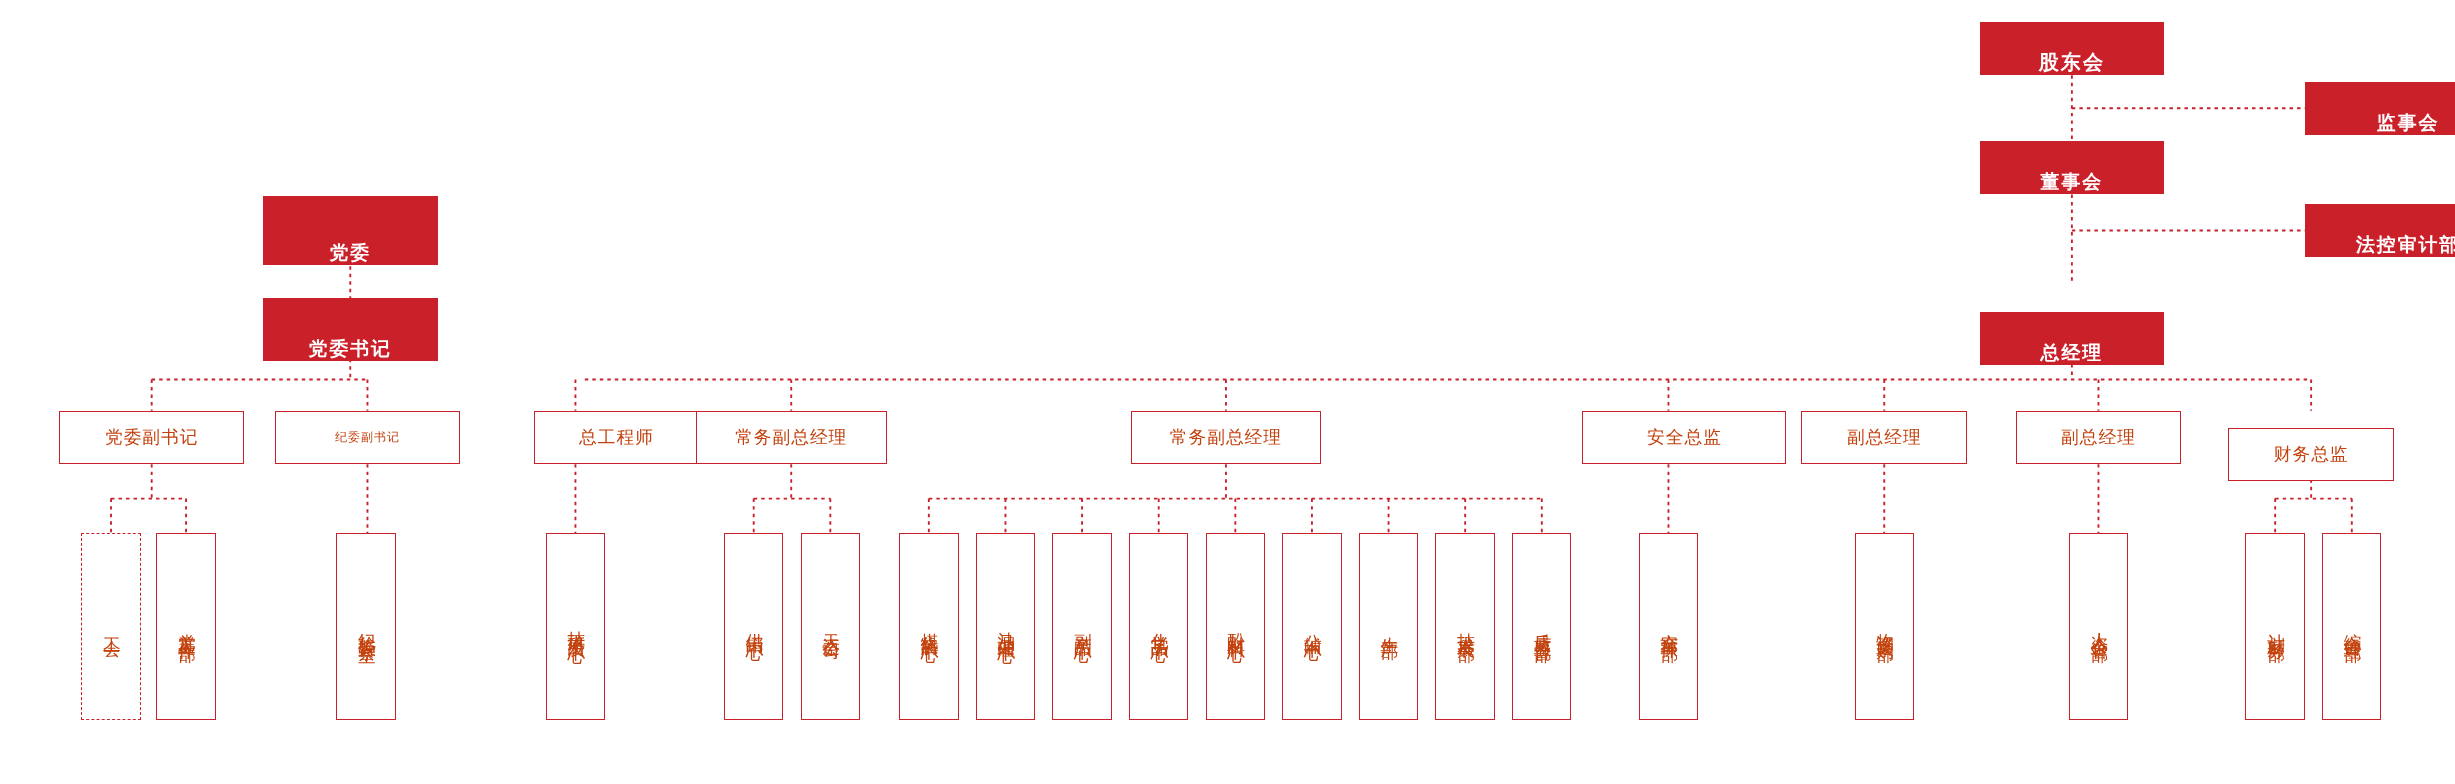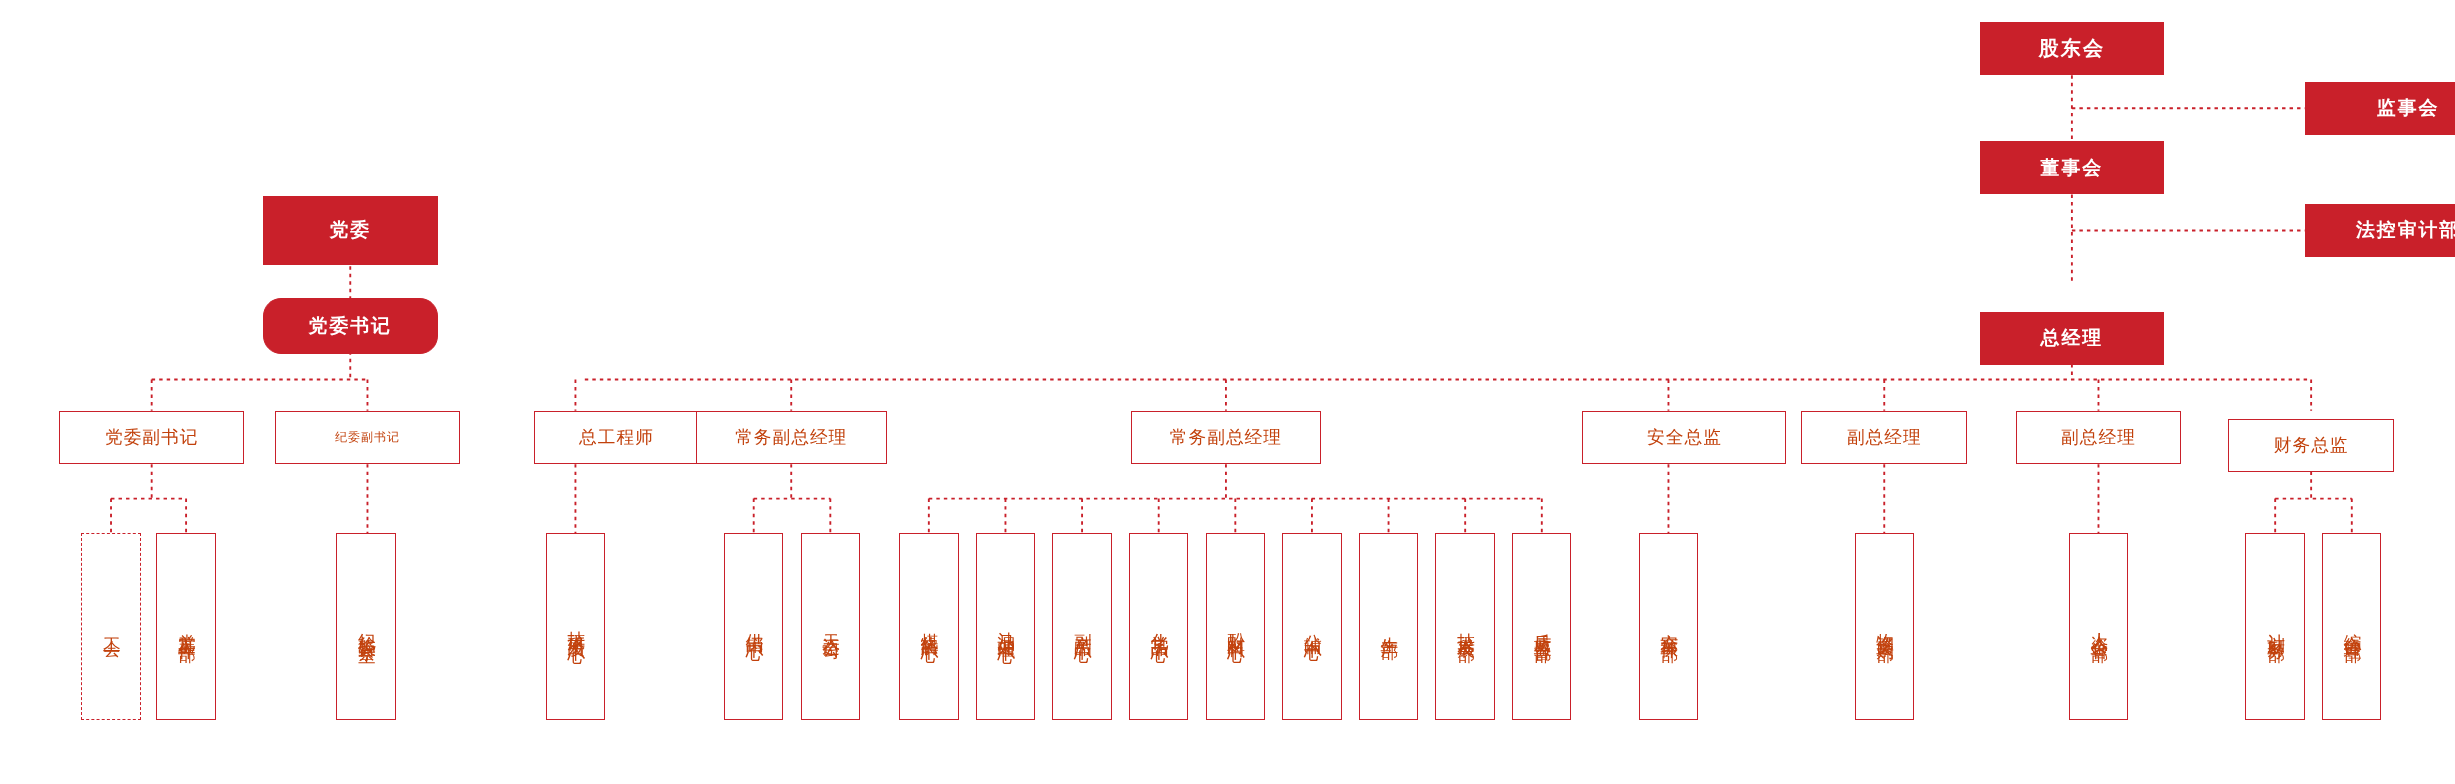--- a/index.html
+++ b/index.html
@@ -28,20 +28,21 @@
     text-align:center;
     line-height:1.18;
     z-index:3;
   }
   .node.solid{
     background:#c9202a;
     color:#ffffff;
     border:1px solid #c9202a;
     font-weight:bold;
     letter-spacing:2px;
+    align-items:flex-end;
   }
   .node.outline{
     background:#ffffff;
     color:#c2410c;
     border:1.4px solid #c9202a;
     font-weight:normal;
     letter-spacing:1px;
   }
   .node.outline.dashed{
     border:1.4px dashed #c9202a;
@@ -123,21 +124,21 @@
     </div>
     <div class="node solid" style="left: 2304.89px; top: 203.84px; width: 206.408px; height: 53.312px; font-size: 18.88px;">
       <span class="label">法控审计部</span>
     </div>
     <div class="node solid" style="left: 1979.64px; top: 280.672px; width: 184.516px; height: 53.312px; font-size: 18.88px; margin-top: 31px;">
       <span class="label">总经理</span>
     </div>
     <div class="node solid" style="left: 262.701px; top: 196px; width: 175.134px; height: 69px; font-size: 18.88px;">
       <span class="label">党委</span>
     </div>
-    <div class="node solid" style="left: 262.701px; top: 297.92px; width: 175.134px; height: 56px; font-size: 18.88px; border-radius: 18px;">
+    <div class="node solid" style="left: 262.701px; top: 297.92px; width: 175.134px; height: 63px; font-size: 18.88px;">
       <span class="label">党委书记</span>
     </div>
     <div class="node outline" style="left: 59.4204px; top: 410.816px; width: 184.516px; height: 53.312px; font-size: 17.7px;">
       <span class="label">党委副书记</span>
     </div>
     <div class="node outline" style="left: 275.21px; top: 410.816px; width: 184.516px; height: 53.312px; font-size: 12px;">
       <span class="label">纪委副书记</span>
     </div>
     <div class="node outline" style="left: 492.564px; top: 410.816px; width: 165.752px; height: 53.312px; font-size: 17.7px; margin-left: 41px;">
       <span class="label">总工程师</span>
@@ -150,21 +151,21 @@
     </div>
     <div class="node outline" style="left: 1582.46px; top: 410.816px; width: 204px; height: 53.312px; font-size: 17.7px;">
       <span class="label">安全总监</span>
     </div>
     <div class="node outline" style="left: 1801.38px; top: 410.816px; width: 165.752px; height: 53.312px; font-size: 17.7px;">
       <span class="label">副总经理</span>
     </div>
     <div class="node outline" style="left: 2015.6px; top: 410.816px; width: 165.752px; height: 53.312px; font-size: 17.7px;">
       <span class="label">副总经理</span>
     </div>
-    <div class="node outline" style="left: 2228.26px; top: 419px; width: 165.752px; height: 53.312px; font-size: 17.7px;">
+    <div class="node outline" style="left: 2228.26px; top: 428px; width: 165.752px; height: 53.312px; font-size: 17.7px;">
       <span class="label">财务总监</span>
     </div>
     <div class="node outline dashed vert" style="left: 81.3121px; top: 533.12px; width: 59.4204px; height: 186.592px; font-size: 17.7px;">
       <span class="label">工会</span>
     </div>
     <div class="node outline vert" style="left: 156.369px; top: 533.12px; width: 59.4204px; height: 186.592px; font-size: 17.7px;">
       <span class="label">党群工作部</span>
     </div>
     <div class="node outline vert" style="left: 336.194px; top: 533.12px; width: 59.4204px; height: 186.592px; font-size: 17.7px;">
       <span class="label">纪检监察室</span>

